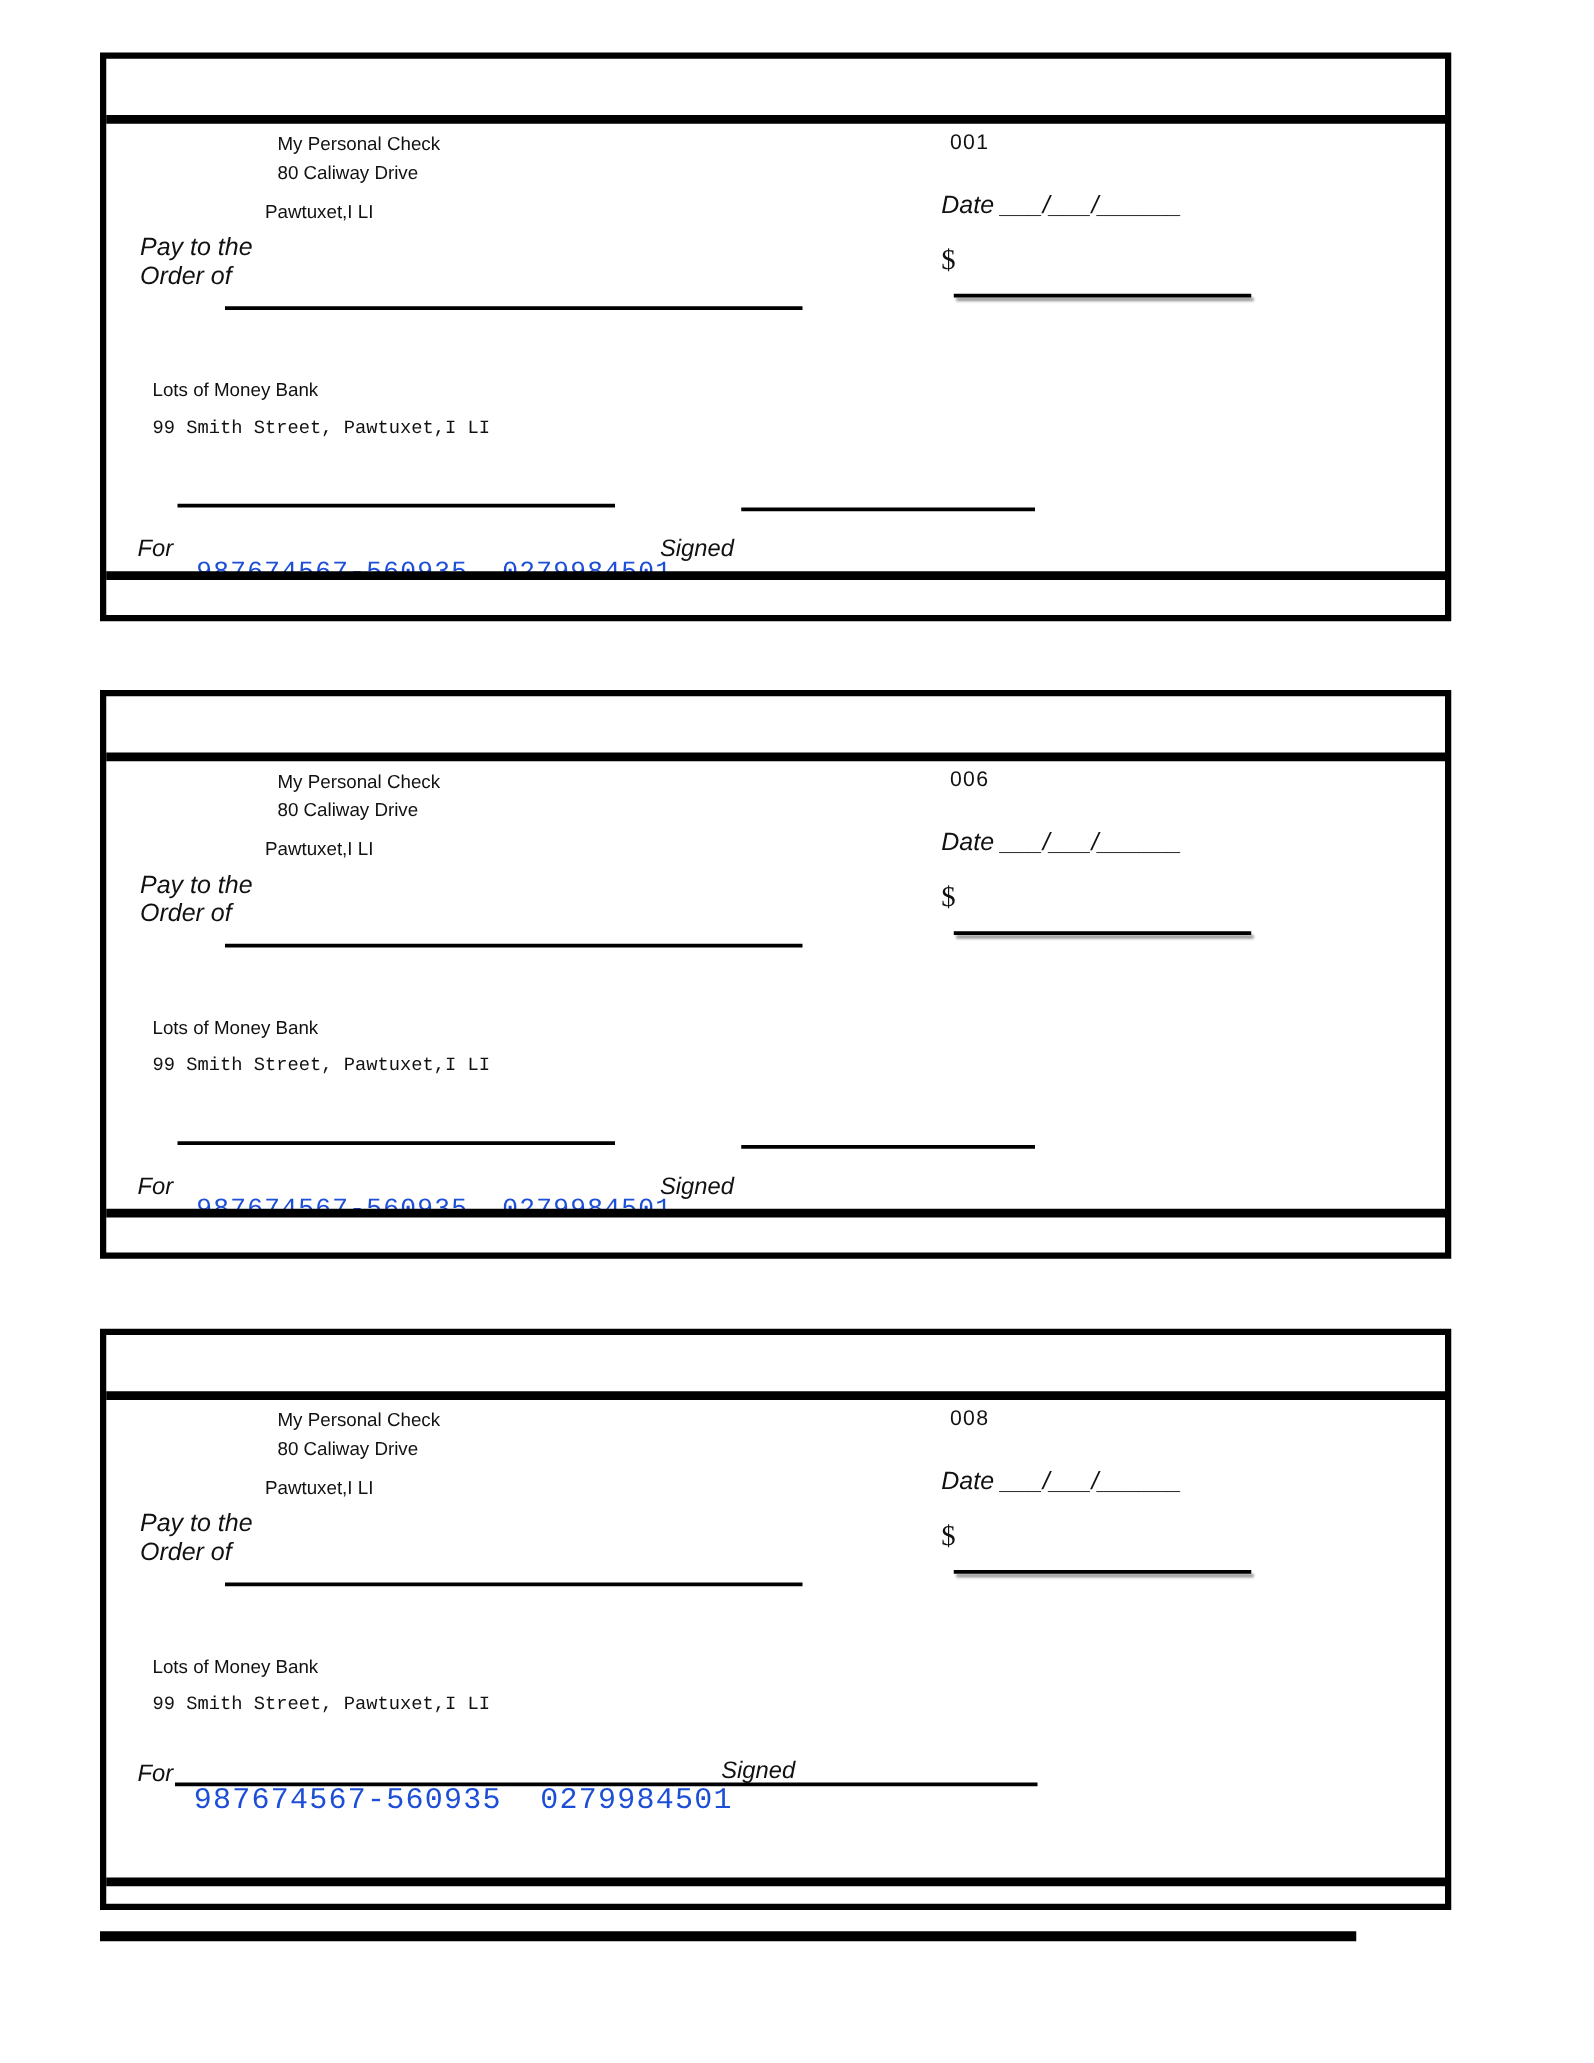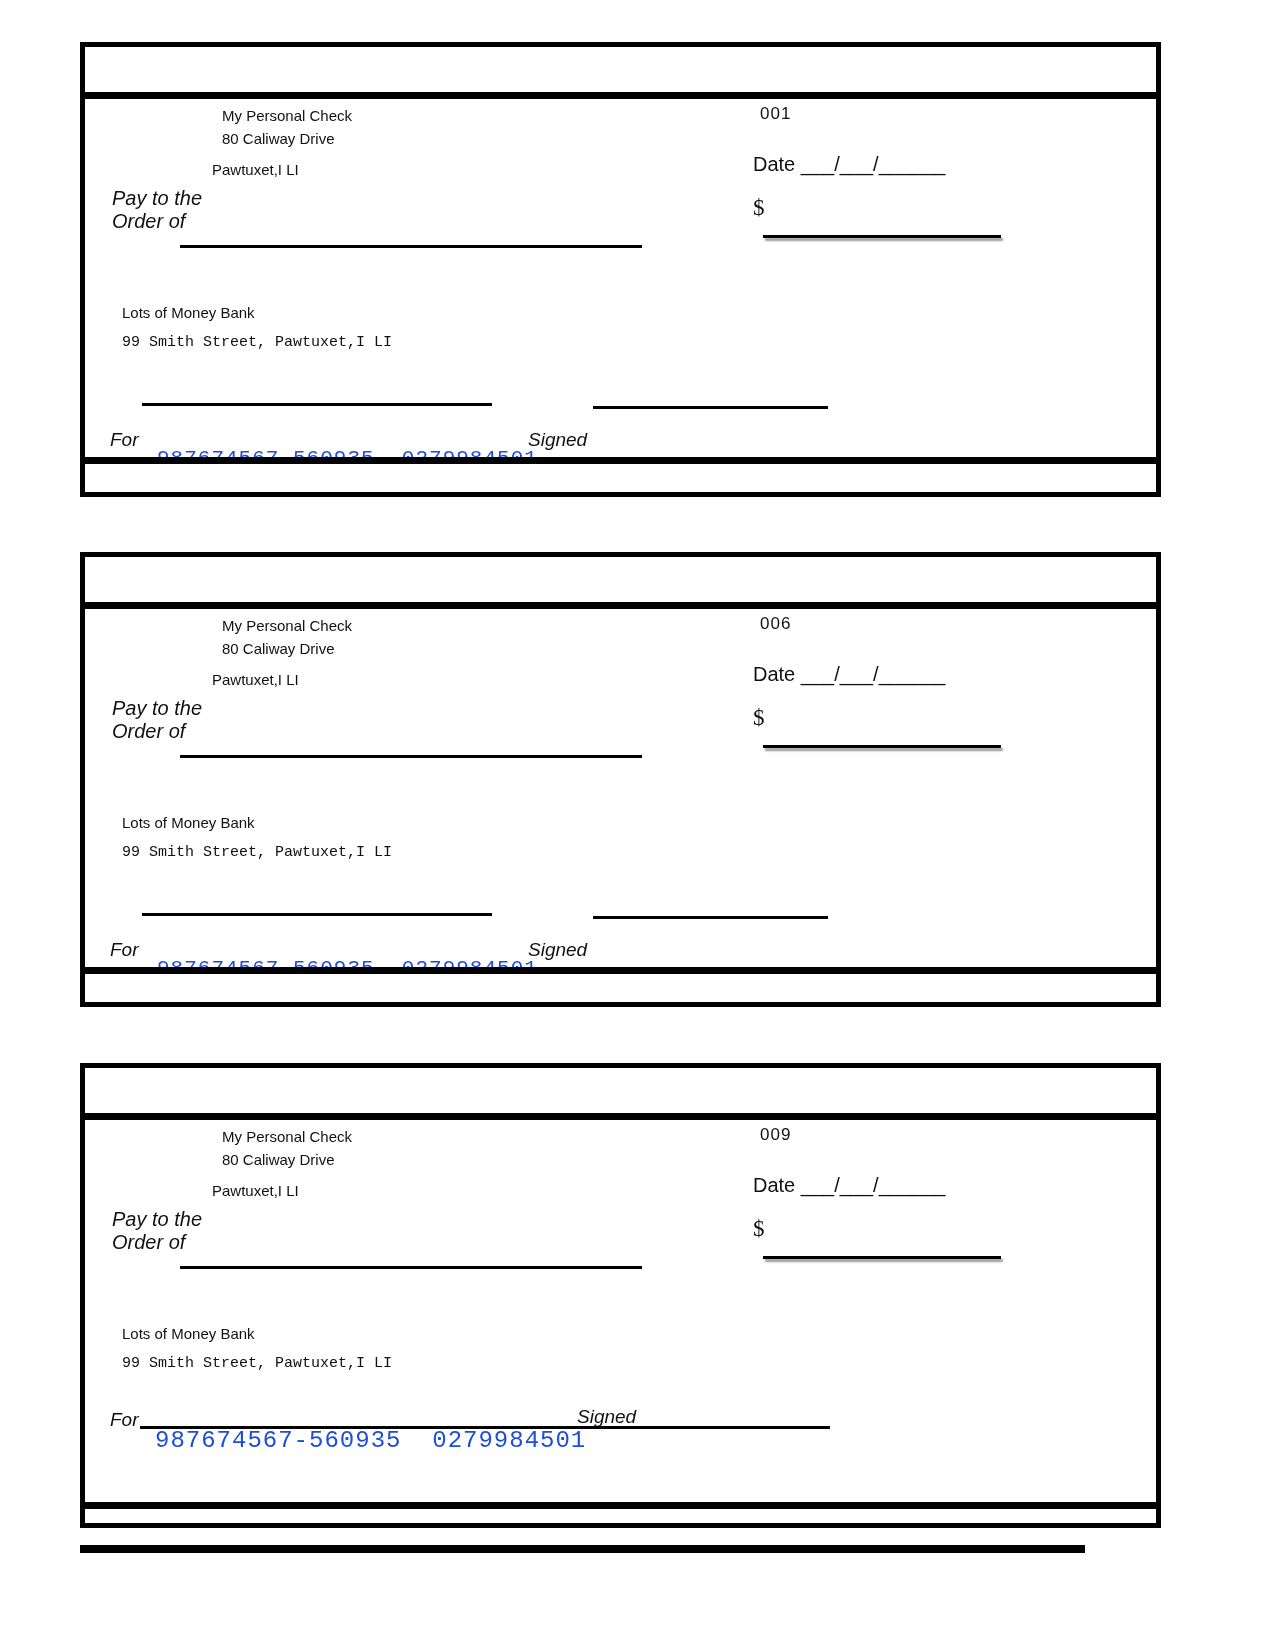--- a/index.html
+++ b/index.html
@@ -37,21 +37,21 @@
 
   
   .payer-name  { position: absolute; left: 137px; top: 60px;  font-size: 15px; }
   .payer-addr1 { position: absolute; left: 137px; top: 83px;  font-size: 15px; }
   .payer-addr2 { position: absolute; left: 127px; top: 114px; font-size: 15px; }
 
   
   .check-number { position: absolute; left: 675px; top: 57px; font-size: 17px; letter-spacing: 1px; }
 
   
-  .date-row { position: absolute; left: 668px; top: 106px; font-size: 20px; }
+  .date-row { position: absolute; left: 668px; top: 106px; font-size: 20px; font-style: italic; }
   .date-row .blanks { letter-spacing: 0; font-size: 20px; }
 
   
   .payto {
     position: absolute; left: 27px; top: 140px;
     font-size: 20px; font-style: italic; line-height: 23px;
   }
   .payee-line {
     position: absolute; left: 95px; top: 198px;
     width: 462px; height: 3px; background: #000;
@@ -183,21 +183,21 @@
   <div class="check-inner-bottom"></div>
 </div>
 
 <div class="check-unit unit-3">
   <div class="check-inner-top"></div>
 
   <div class="payer-name">My Personal Check</div>
   <div class="payer-addr1">80 Caliway Drive</div>
   <div class="payer-addr2">Pawtuxet,I LI</div>
 
-  <div class="check-number">009</div>
+  <div class="check-number">008</div>
 
   <div class="date-row">
     <span>Date</span>
     <span class="blanks">___/___/______</span>
   </div>
 
   <div class="payto">
     <div>Pay to the</div>
     <div>Order of</div>
   </div>

